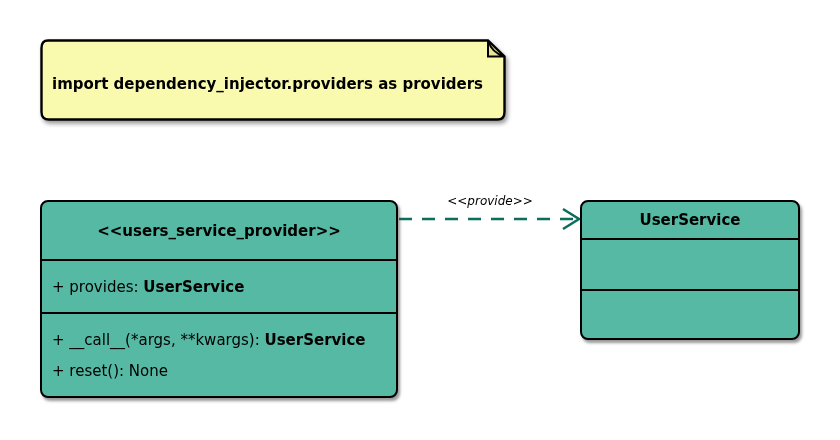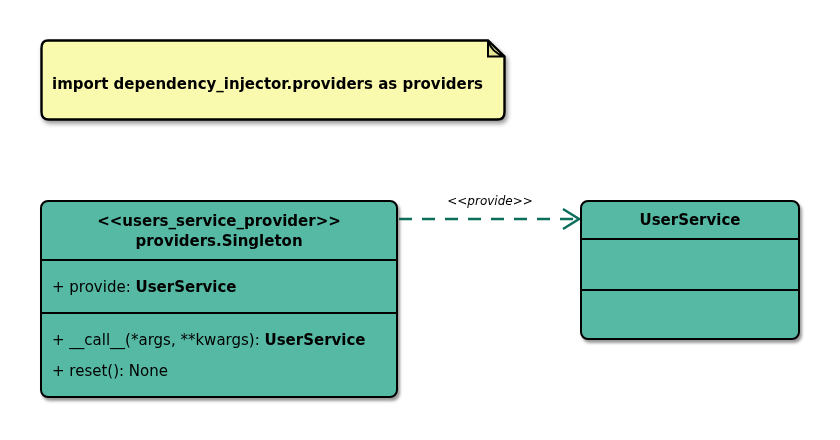--- a/index.html
+++ b/index.html
@@ -77,24 +77,23 @@
 
 <svg class="arrow-layer" width="840" height="440" viewBox="0 0 840 440">
   <line x1="399" y1="219" x2="577" y2="219" style="stroke:var(--arrow);stroke-width:2.5;stroke-dasharray:13 10"></line>
   <polyline points="563,209 579,219 563,229" style="fill:none;stroke:var(--arrow);stroke-width:2.5"></polyline>
 </svg>
 <div class="arrow-label">&lt;&lt;provide&gt;&gt;</div>
 
 <div class="class-box provider-box">
   <div class="cls-header">
     <div>&lt;&lt;users_service_provider&gt;&gt;</div>
-    <div>providers.Singleton</div>
   </div>
   <div class="cls-section attrs">
-    <div class="member"><span>+ provide: </span><b>UserService</b></div>
+    <div class="member"><span>+ provides: </span><b>UserService</b></div>
   </div>
   <div class="cls-section methods">
     <div class="member"><span>+ __call__(*args, **kwargs): </span><b>UserService</b></div>
     <div class="member"><span>+ reset(): None</span><b></b></div>
   </div>
 </div>
 
 <div class="class-box service-box">
   <div class="cls-header">
     <div>UserService</div>

